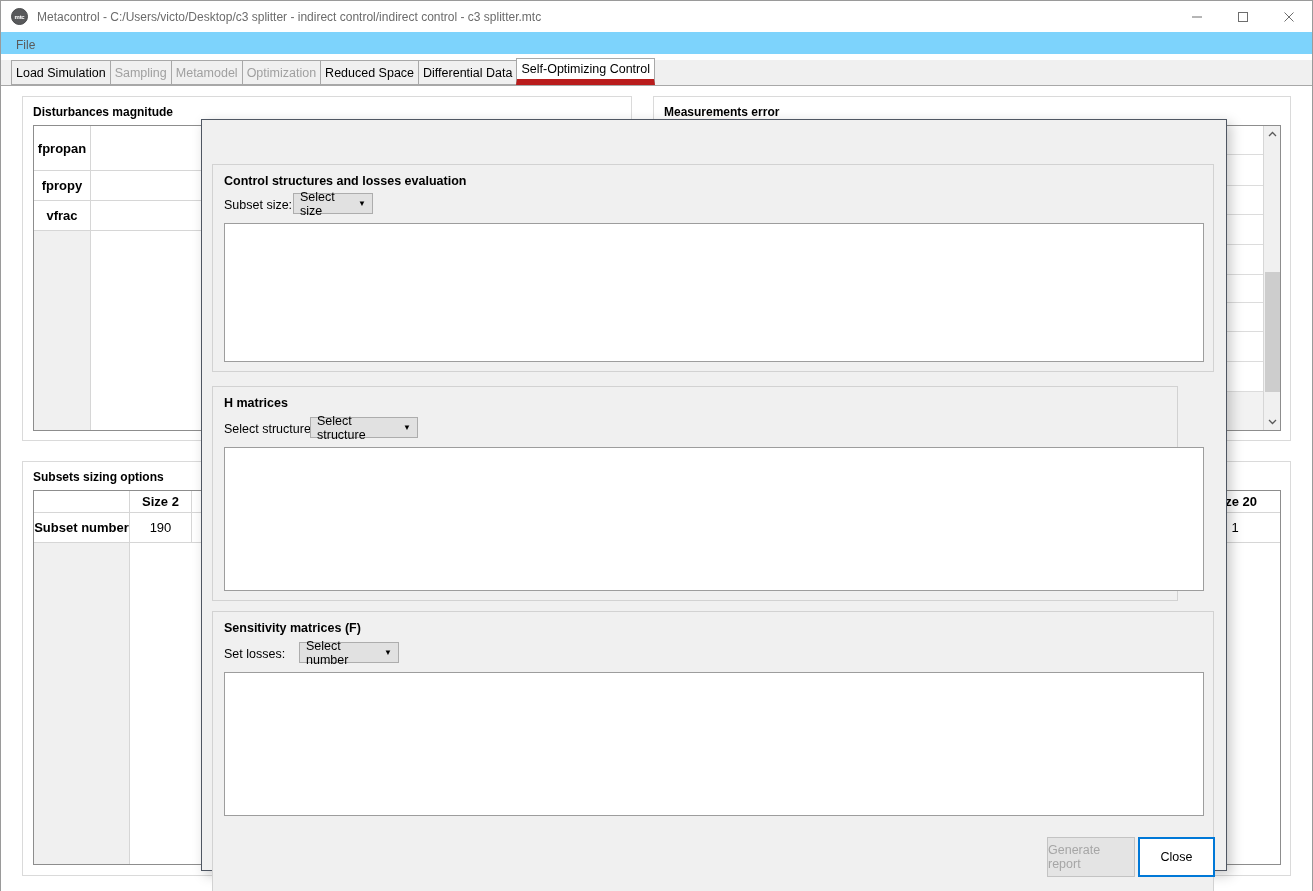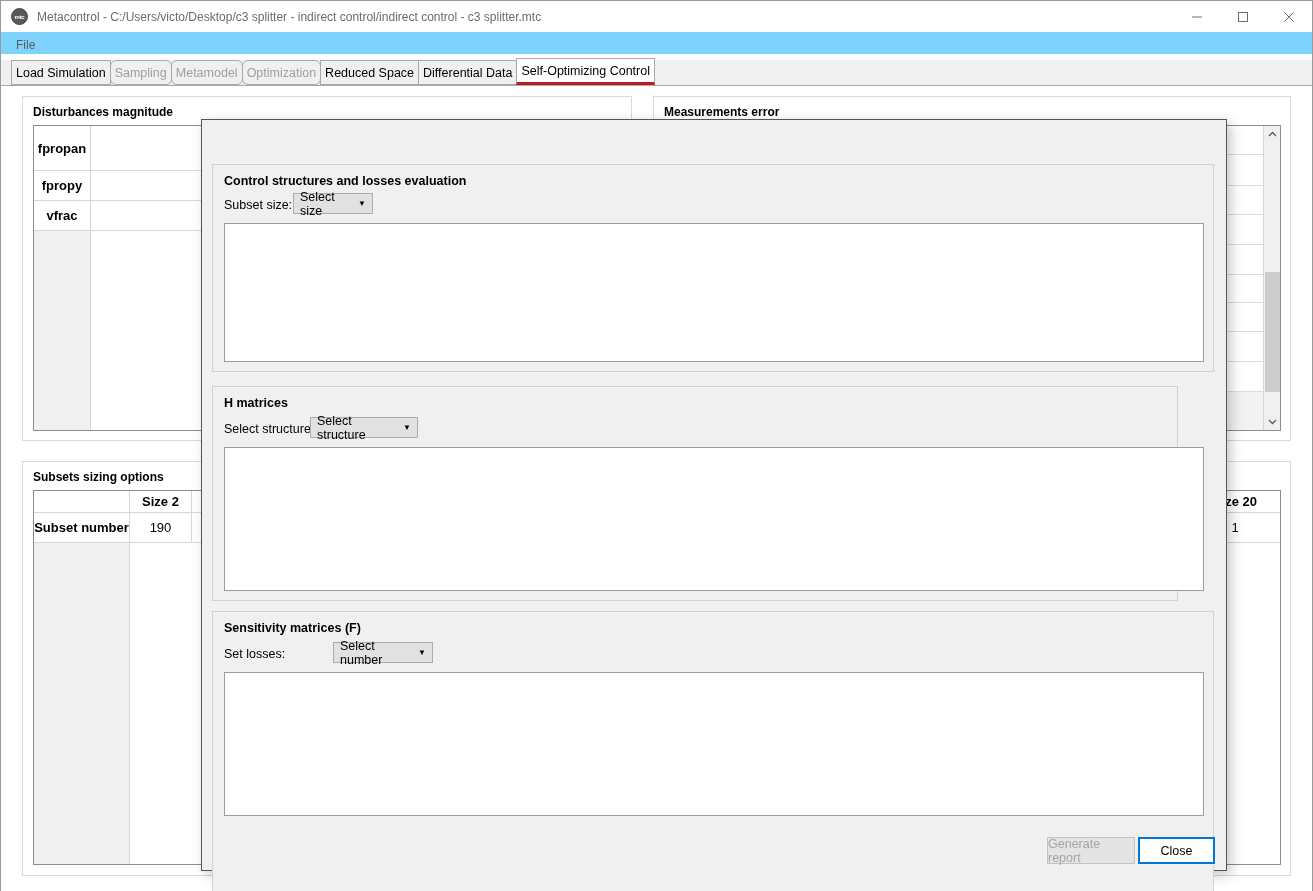--- a/index.html
+++ b/index.html
@@ -84,25 +84,25 @@
     padding: 0 4px;
     display: flex; align-items: center;
     font-size: 12.5px;
     background: #f0f0f0;
     border: 1px solid #a8a8a8;
     border-bottom: 1px solid #a8a8a8;
     margin-right: -1px;
     color: #000000;
     white-space: nowrap;
   }
-  .tab.disabled { color: #a0a0a0; border-radius: 6px; }
+  .tab.disabled { color: #a0a0a0; }
   .tab.active {
     background: #ffffff;
     height: 27px;
-    border-bottom: 3px solid #b91c1c;
+    border-bottom: 6px solid #b91c1c;
     position: relative;
     z-index: 3;
   }
 
   
   #page {
     position: absolute; left: 0; top: 85px;
     width: 1311px; height: 805px;
     background: #ffffff;
   }
@@ -238,21 +238,21 @@
   }
   .listarea {
     position: absolute;
     background: #ffffff;
     border: 1px solid #9d9d9d;
   }
 
   
   .dbtn {
     position: absolute;
-    height: 27px;
+    height: 40px;
     display: flex; align-items: center; justify-content: center;
     font-size: 12.5px;
     background: #e1e1e1;
     border: 1px solid #adadad;
     color: #000;
   }
   .dbtn.disabled { color: #a6a6a6; background: #e4e4e4; border-color: #c3c3c3; }
   .dbtn.focused {
     background: #ffffff;
     border: 2px solid #0078d7;
@@ -405,21 +405,21 @@
     <div class="combo" style="left:97px; top:30px; width:108px;">
       <span>Select structure</span>
       <span class="arw">▼</span>
     </div>
     <div class="listarea" style="left:11px; top:60px; width:980px; height:144px;"></div>
   </div>
 
   <div class="dgb" style="left:10px; top:491px; width:1002px; height:324px;">
     <div class="dgb-title">Sensitivity matrices (F)</div>
     <div class="dgb-label" style="left:11px; top:35px;">Set losses:</div>
-    <div class="combo" style="left:86px; top:30px; width:100px;margin-left:34px;">
+    <div class="combo" style="left:86px; top:30px; width:100px;">
       <span>Select number</span>
       <span class="arw">▼</span>
     </div>
     <div class="listarea" style="left:11px; top:60px; width:980px; height:144px;"></div>
   </div>
 
   <div class="dbtn disabled" style="left:845px; top:717px; width:88px;">Generate report</div>
   <div class="dbtn focused" style="left:936px; top:717px; width:77px;">Close</div>
 
 </div>

